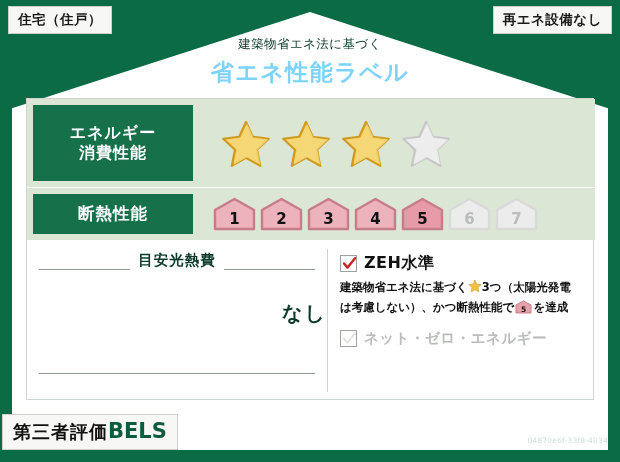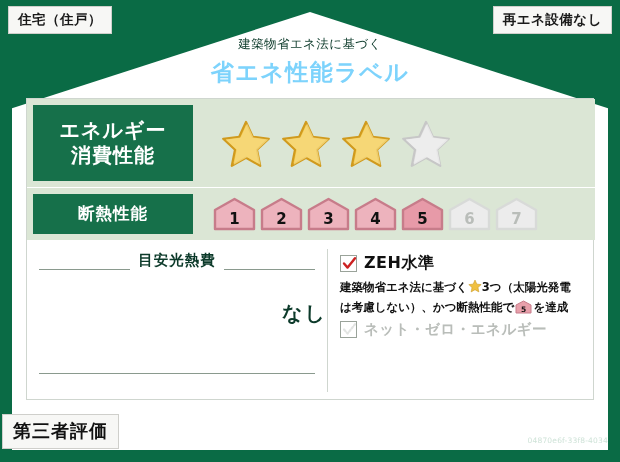--- a/index.html
+++ b/index.html
@@ -74,21 +74,21 @@
     color:#ffffff;
     font-weight:bold;
     display:flex; align-items:center; justify-content:center;
     text-align:center;
     line-height:1.25;
     flex:0 0 160px;
     margin:6px 0 6px 6px;
     font-size:16.5px;
     letter-spacing:1px;
   }
-  #row-energy .row-label { font-size:20px; }
+  #row-energy .row-label { font-size:16px; }
   #row-insul  .row-label { font-size:16.5px; }
 
   .row-content { flex:1; display:flex; align-items:center; }
 
   
   .stars { display:flex; align-items:center; gap:10px; padding-left:28px; }
   .star { width:50px; height:48px; display:block; }
 
   
   .grades { display:flex; align-items:center; gap:4px; padding-left:20px; }
@@ -132,21 +132,21 @@
   .chk.on { border-color:#9aa39a; }
   .chk svg { position:absolute; left:1px; top:0px; }
   .zeh-title { font-size:16px; font-weight:bold; color:#111; letter-spacing:0.5px; }
   .zeh-title.off { color:#b9bdb9; font-weight:bold; font-size:14.5px; letter-spacing:0.5px;}
   #zeh-desc {
     margin-top:5px; font-size:11.5px; font-weight:bold; color:#111;
     line-height:1.55; letter-spacing:0px;
   }
   .mini-star { display:inline-block; vertical-align:-2px; }
   .mini-grade { display:inline-block; vertical-align:-3px; margin:0 1px;}
-  #zeh-line2 { }
+  #zeh-line2 { margin-top:9px; }
 
   
   #footer {
     position:absolute; left:0; bottom:0; width:620px; height:56px; z-index:6;
   }
   #bels-box {
     position:absolute; left:2px; top:8px;
     background:#f7f7f5; border:1px solid #cfcfcb;
     padding:4px 10px 5px 10px;
     display:flex; align-items:baseline; gap:0;
@@ -298,20 +298,21 @@
         </div>
         <div class="zeh-title off">ネット・ゼロ・エネルギー</div>
       </div>
     </div>
   </div>
 </div>
 
 <div id="footer">
   <div id="bels-box">
     <span id="bels-jp">第三者評価</span>
+    <span id="bels-en">BELS</span>
   </div>
   <div id="footer-addr">川越市並木2棟　1号棟-33075016-0001</div>
   <div id="footer-date">
     <div id="date-txt">
       <span>評価日</span>
       <span>2025年12月16日</span>
     </div>
     <div id="hash-txt">04870e6f-33f8-4034</div>
   </div>
 </div>

